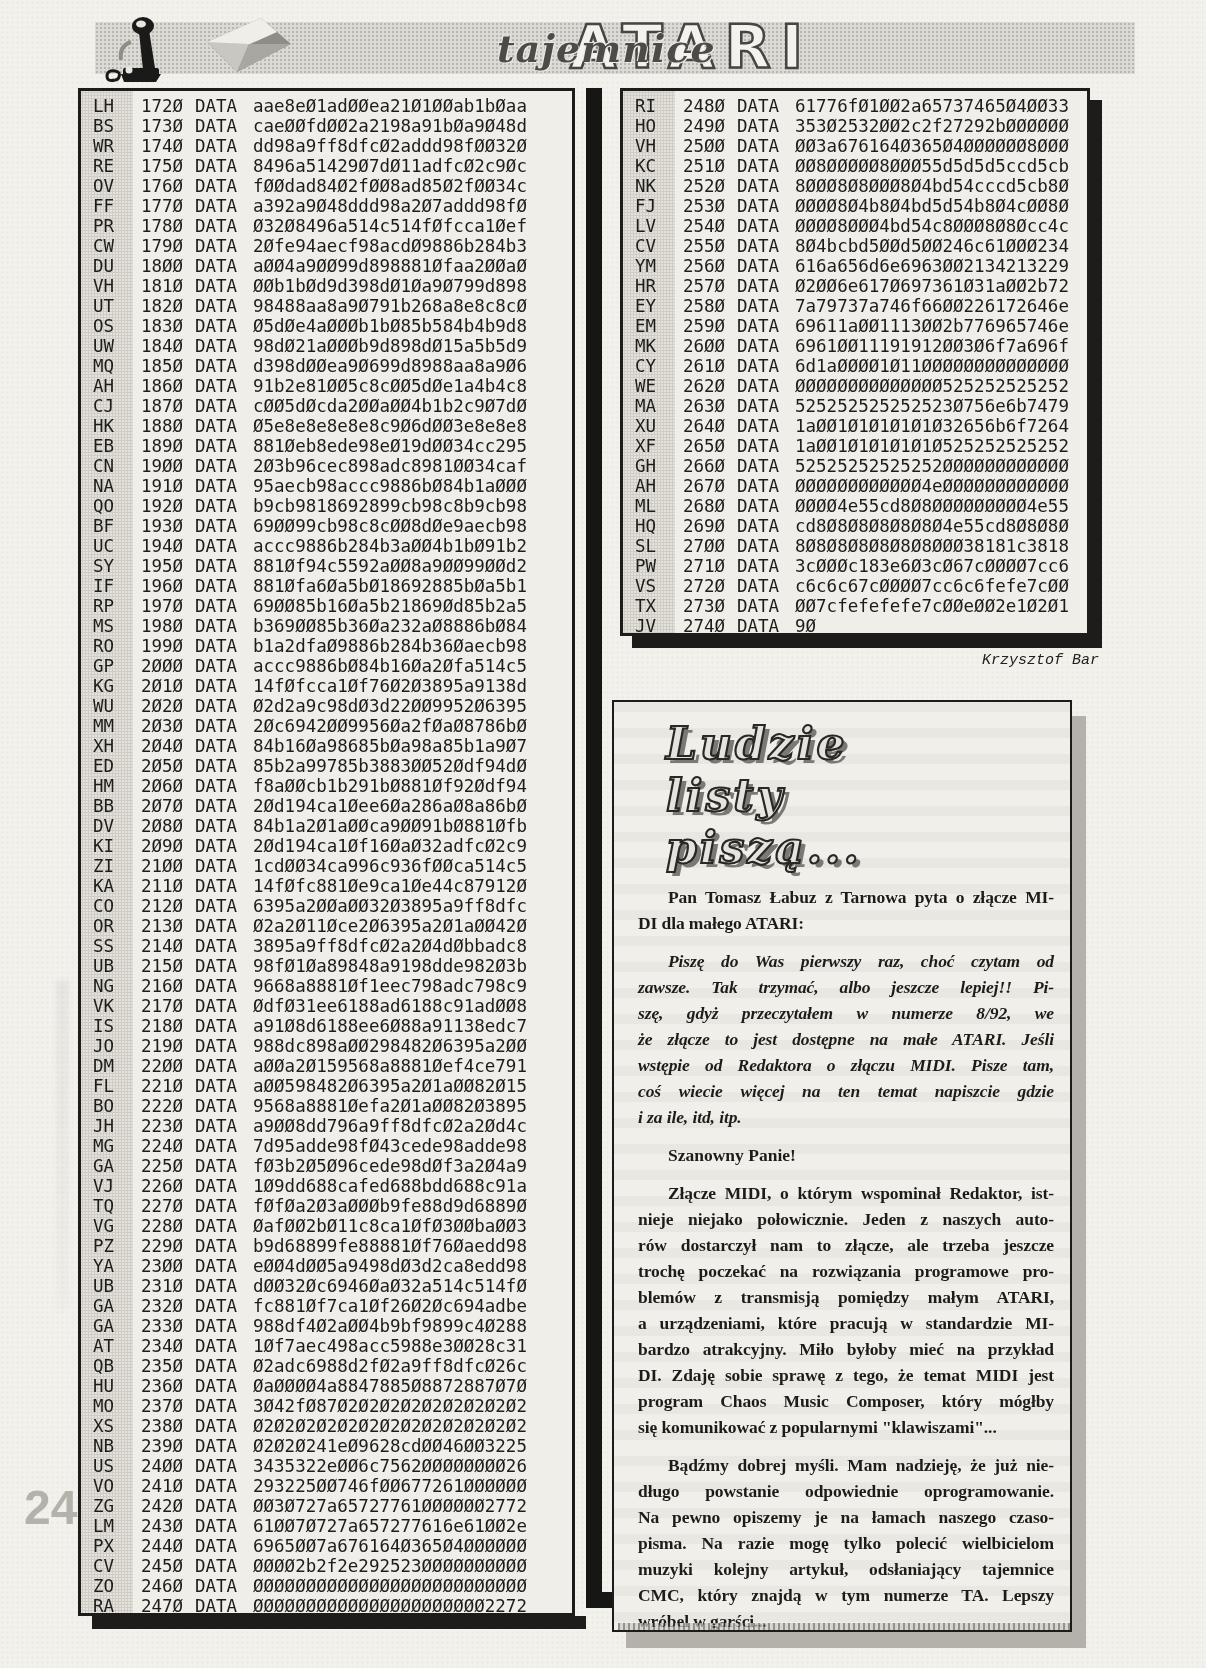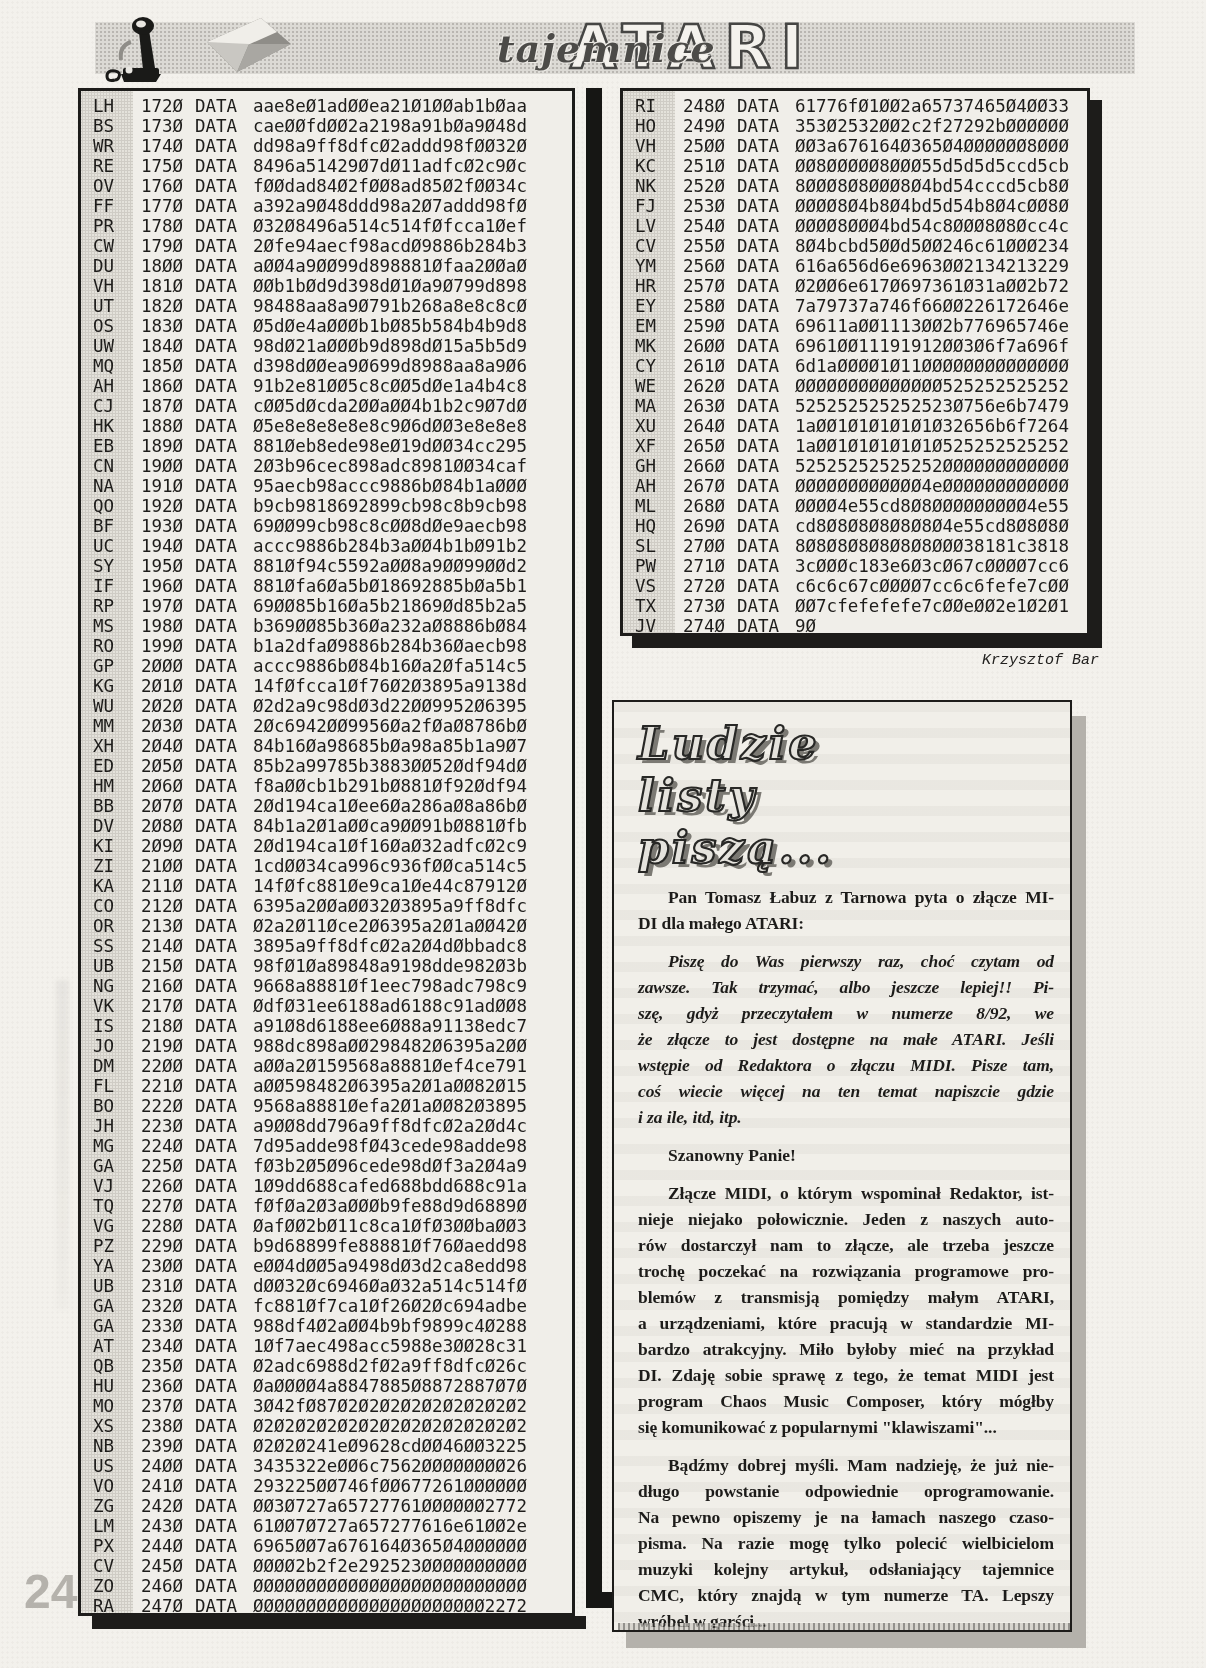--- a/index.html
+++ b/index.html
@@ -81,21 +81,21 @@
     padding:16px 16px 0 24px;box-sizing:border-box;overflow:hidden;
   }
   .letter-box::before{
     content:"";position:absolute;inset:0;pointer-events:none;
     background:repeating-linear-gradient(to bottom, rgba(90,85,75,0.05) 0 10px, transparent 10px 26px);
   }
   .letter-box::after{
     content:"";position:absolute;left:4px;right:-2px;bottom:0;height:7px;
     background:repeating-linear-gradient(90deg, rgba(70,68,64,0.55) 0 2px, rgba(205,202,195,0.7) 2px 5px);
   }
-  .letters-logo{position:relative;margin-bottom:10px;}
+  .letters-logo{position:relative;margin-bottom:10px;margin-left:28px;}
   .llogo-line{
     font-family:"DejaVu Serif", serif;font-style:italic;font-weight:bold;
     font-size:44px;line-height:52px;letter-spacing:3px;
     color:#e5e3dd;-webkit-text-stroke:2.2px #282826;
     text-shadow:5px 4px 0 #7b7973;
   }
   .para{
     position:relative;margin:0 0 12px 0;
     font-size:17.5px;line-height:26px;letter-spacing:-0.1px;
   }
@@ -104,21 +104,21 @@
   .jline{text-align:justify;text-align-last:justify;font-family:Liberation Serif, serif;}
   .para .jline:first-child{text-indent:30px;}
   .para .jline:last-child{text-align-last:left;}
   .salutation{
     position:relative;margin:0 0 12px 0;padding-left:30px;
     font-size:17.5px;line-height:26px;font-weight:bold;
   }
 
   
   .page-number{
-    position:absolute;left:24px;top:1564px;
+    position:absolute;left:24px;top:1480px;
     font-family:"Liberation Sans", sans-serif;font-weight:bold;
     font-size:48px;color:#b5b2ac;
   }
   .margin-ghost{
     position:absolute;left:56px;top:980px;width:13px;height:330px;
     background:linear-gradient(to bottom, rgba(60,58,52,0.06), rgba(60,58,52,0.02));
     filter:blur(2px);
   }
 </style>
 </head>

